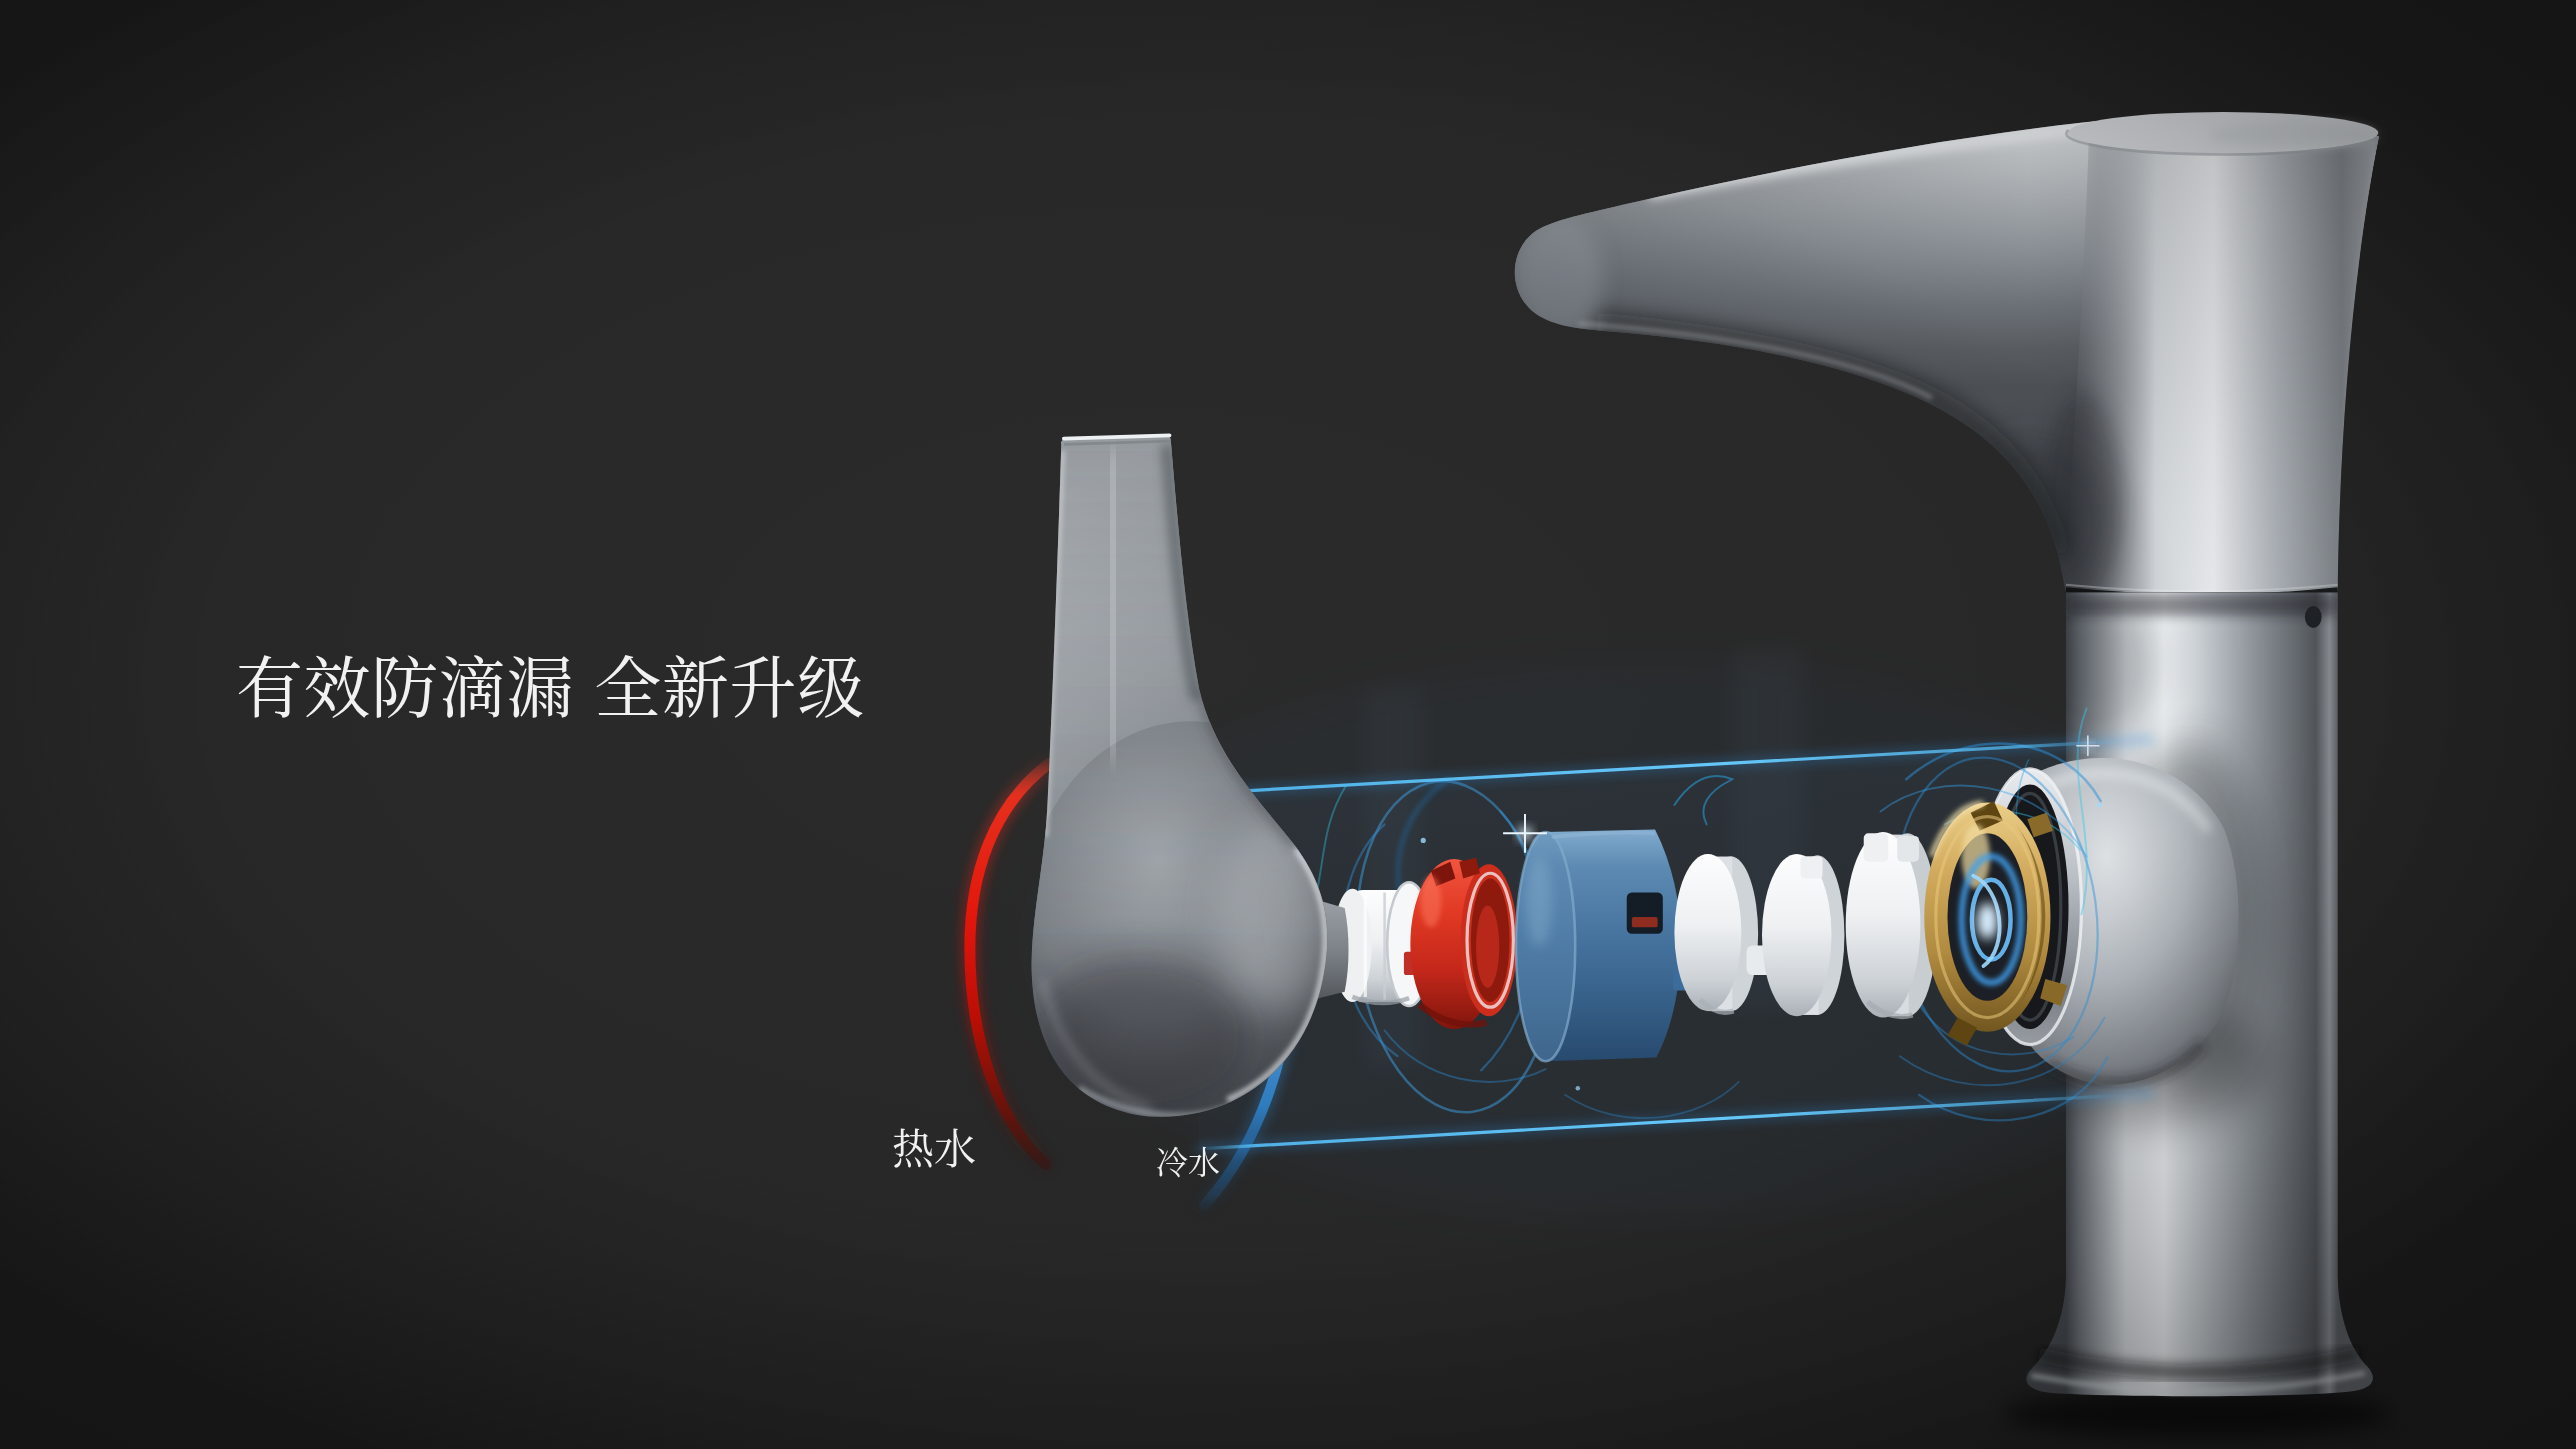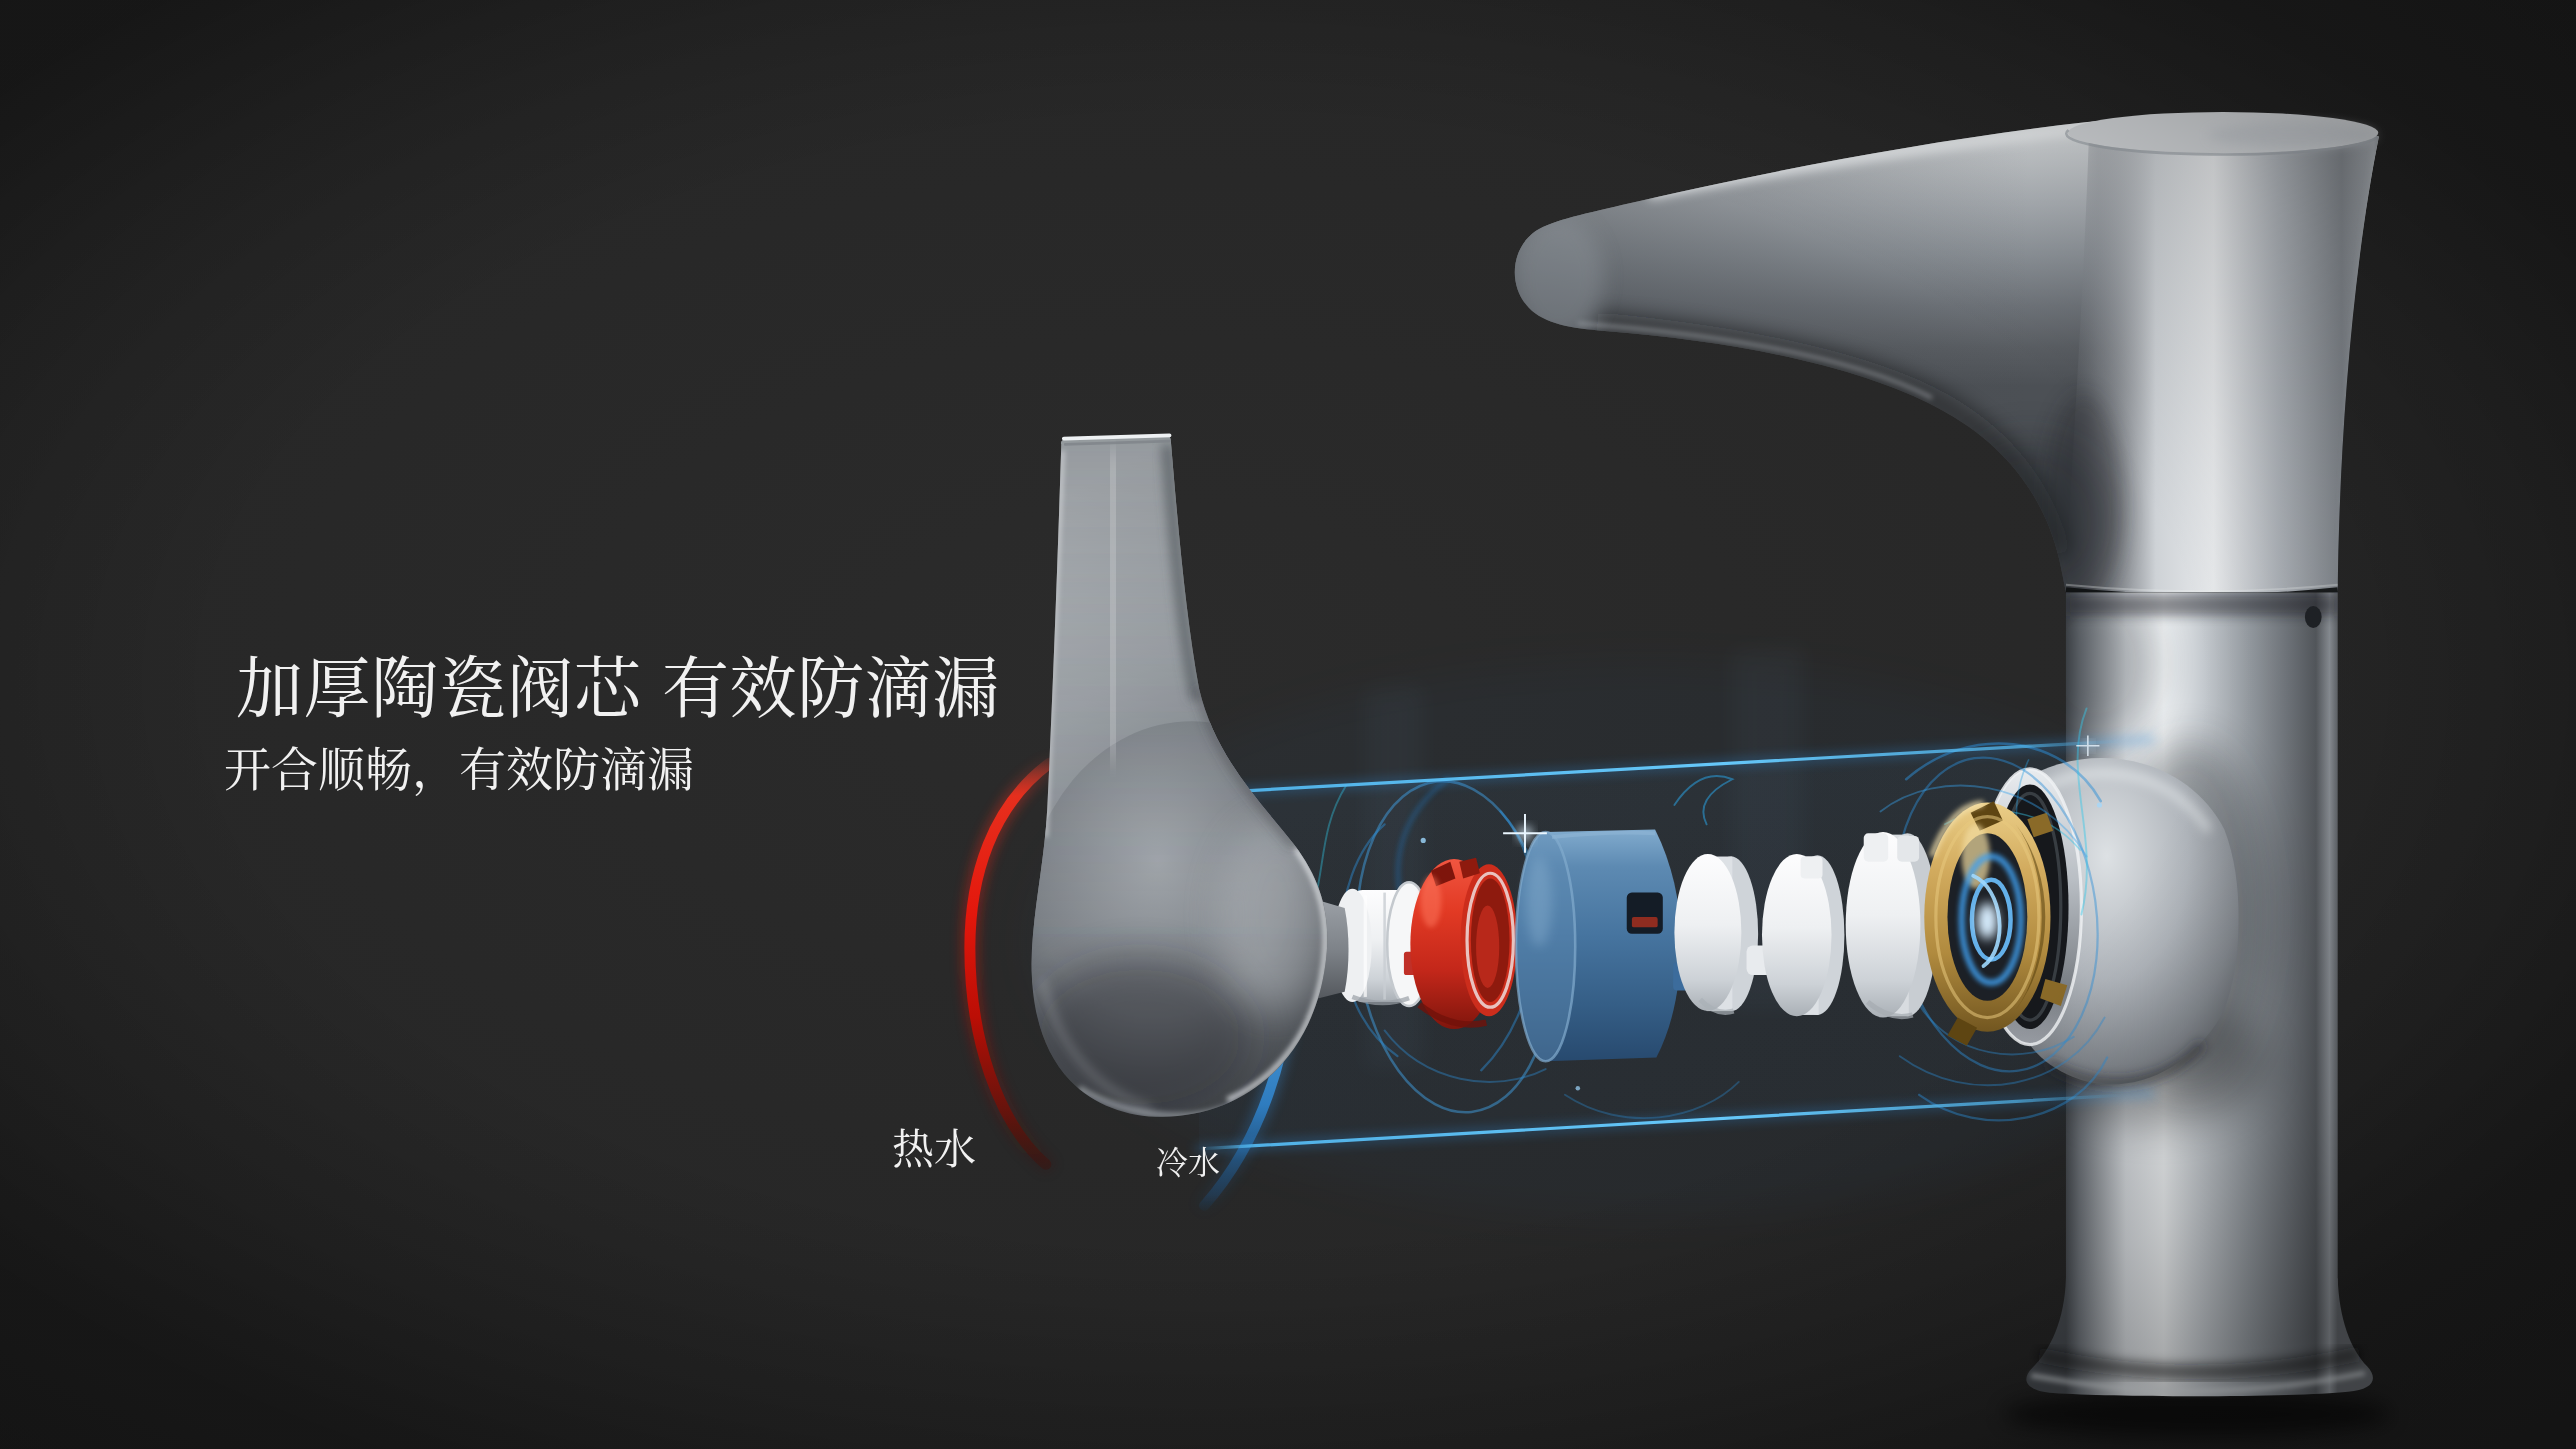--- a/index.html
+++ b/index.html
@@ -388,18 +388,17 @@
       <ellipse cx="1980" cy="1420" rx="90" ry="150" fill="#d9dde1" opacity="0.30" filter="url(#b30)"></ellipse>
       <path d="M1862,1070 C1886,1172 1952,1240 2010,1312" stroke="#3f4347" stroke-opacity="0.5" stroke-width="14" fill="none" filter="url(#b8)"></path>
     </g>
     <path d="M1652,681 L1816,676" stroke="#eef1f3" stroke-width="6" stroke-linecap="round"></path>
     <path d="M1654,690 L1816,685" stroke="#7f848a" stroke-width="4" stroke-linecap="round" opacity="0.8"></path>
   </g>
 
   <rect x="0" y="0" width="4000" height="2250" fill="url(#vign)"></rect>
 </svg>
 
-  <div class="txt" id="title">加厚陶瓷阀芯 有效防滴漏</div>
-  <div class="txt" id="subtitle">开合顺畅，有效防滴漏</div>
+  <div class="txt" id="title">有效防滴漏 全新升级</div>
   <div class="txt" id="label-hot">热水</div>
   <div class="txt" id="label-cold">冷水</div>
 </div>
 
 
 </body></html>

